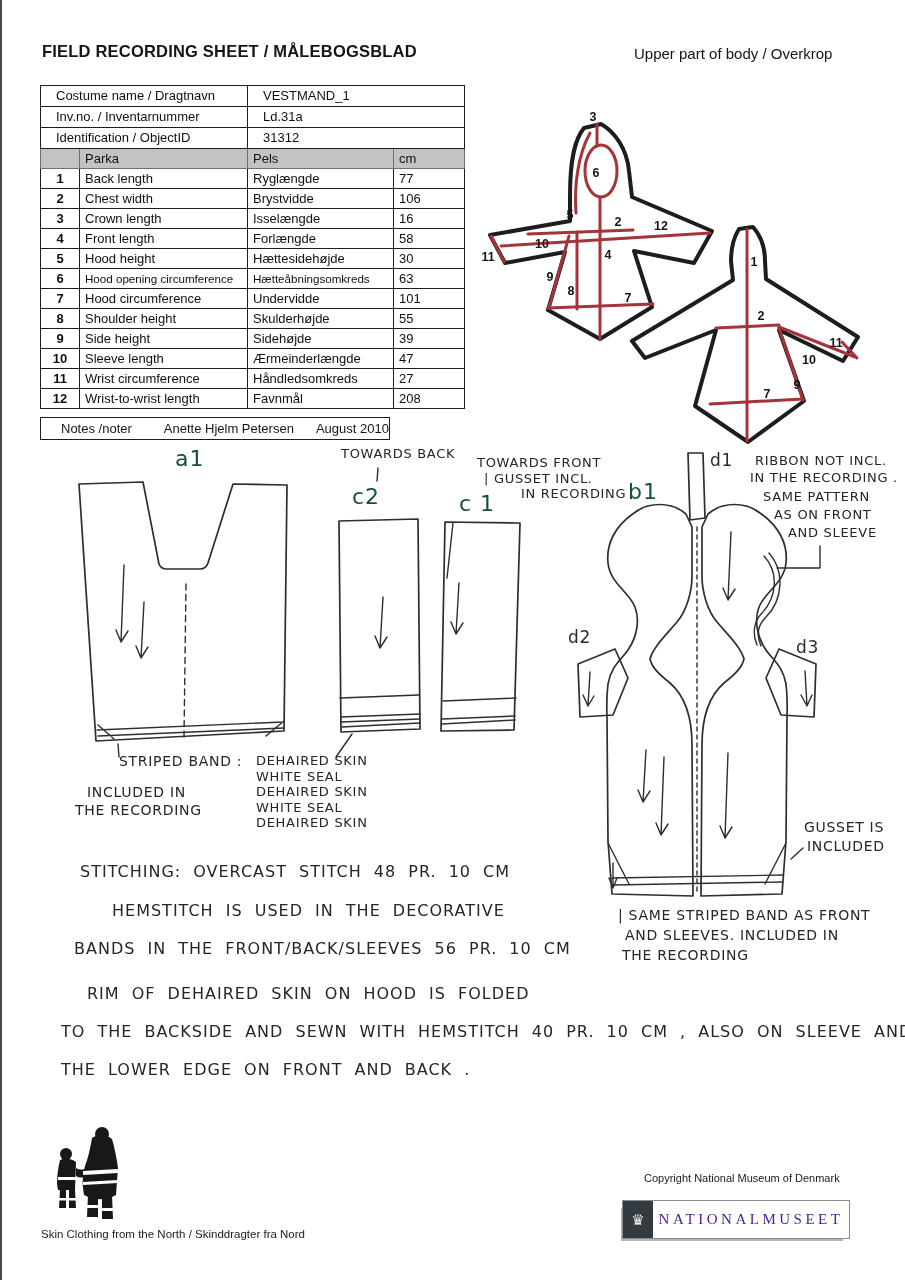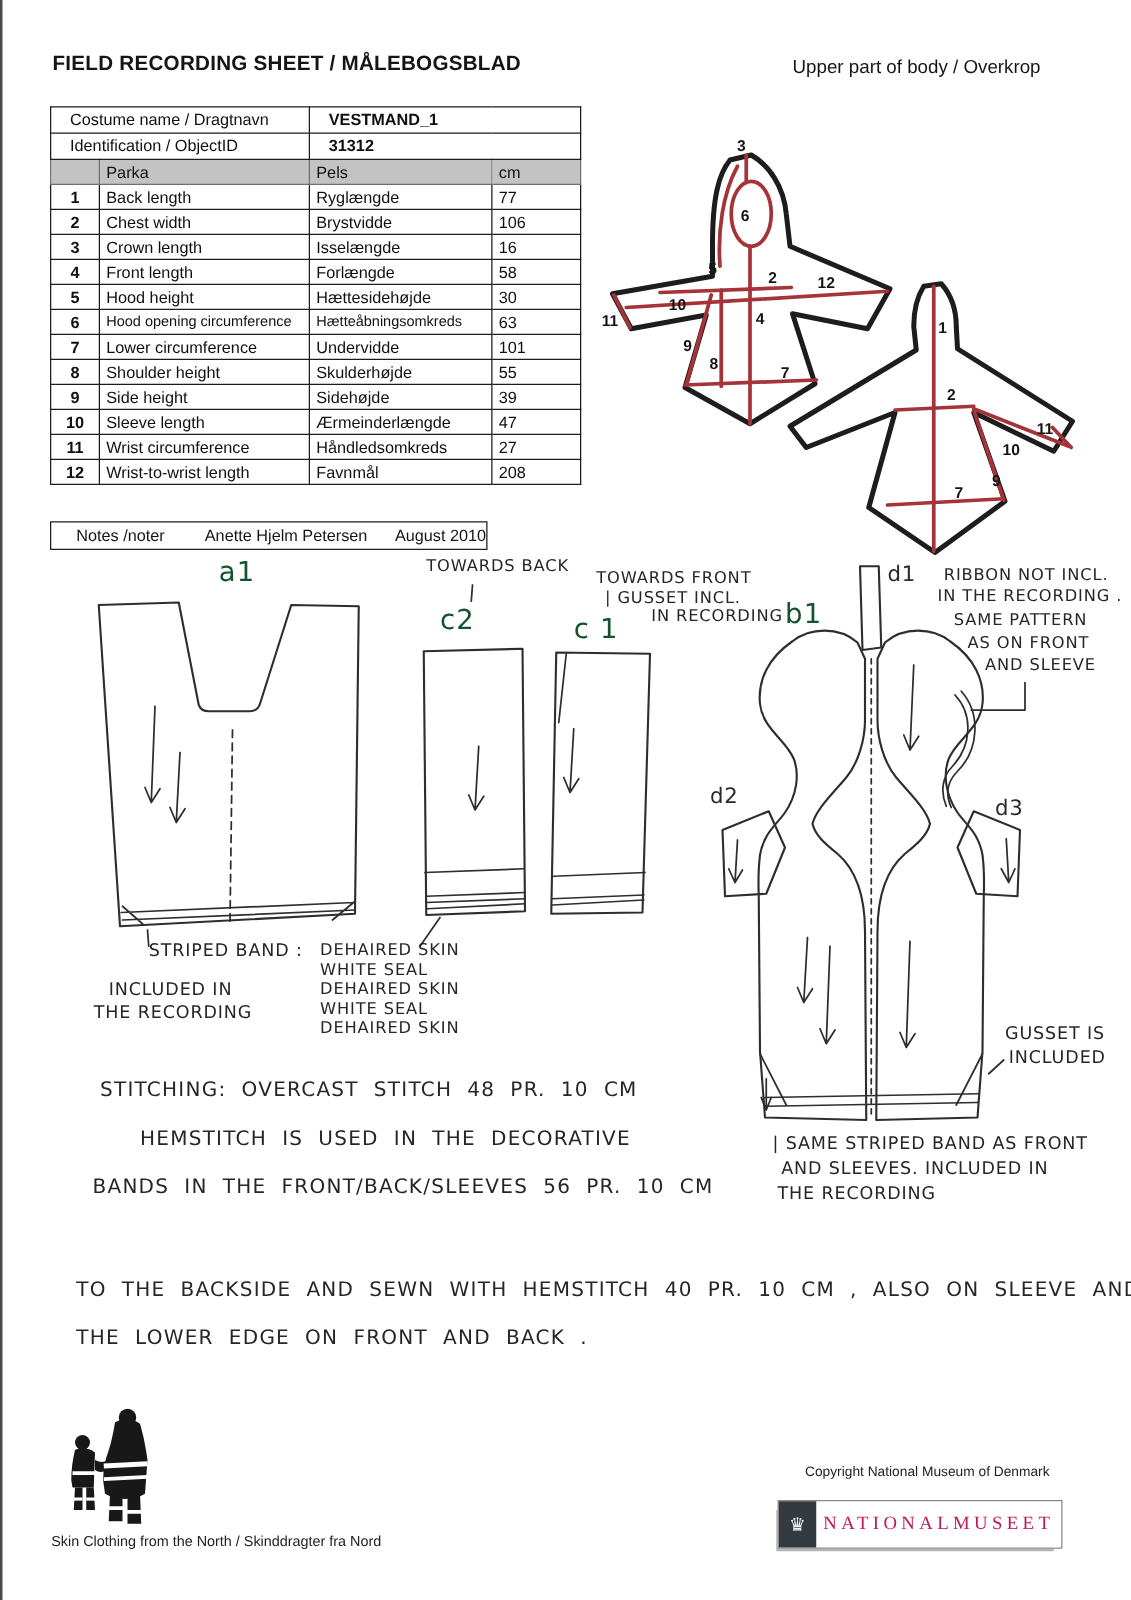--- a/index.html
+++ b/index.html
@@ -10,21 +10,21 @@
   .subtitle{position:absolute;left:634px;top:45px;font-size:15px;}
   
   table.sheet{position:absolute;left:40px;top:85px;border-collapse:collapse;table-layout:fixed;
               font-size:13px;color:#101010;}
   table.sheet td{border:1px solid #1c1c1c;padding:0 5px;height:19px;line-height:1.02;overflow:hidden;white-space:nowrap;}
   tr.inforow td{height:20px;padding-left:15px;}
   td.c-num{width:28px;text-align:center;font-weight:bold;}
   td.c-en{width:157px;}
   td.c-da{width:135px;}
   td.c-cm{width:60px;text-align:left;}
-  td.bold{font-weight:bold;}
+  td.bold{font-weight:normal;}
   tr.gray td{background:#c3c3c3;border-color:#6f6f6f;}
   td.sm{font-size:11.6px;}
   .notes-box{position:absolute;left:40px;top:417px;width:348px;height:21px;border:1.4px solid #1c1c1c;
              font-size:13px;display:flex;align-items:center;}
   .notes-box span{white-space:nowrap;}
   
   svg{position:absolute;}
   .outline{fill:none;stroke:#1d1d1d;stroke-width:4;stroke-linejoin:round;stroke-linecap:round;}
   .red{fill:none;stroke:#a4343a;stroke-width:3;stroke-linecap:round;}
   .dnum{font-family:"Liberation Sans",sans-serif;font-size:12.5px;font-weight:bold;fill:#141414;text-anchor:middle;}
@@ -41,36 +41,40 @@
   .piece-label{font-size:22px;letter-spacing:1px;color:#14532d;}
   .piece-label-sm{font-size:17px;color:#2a2a2a;}
   
   .caption{position:absolute;left:41px;top:1228px;font-size:11.5px;color:#222;}
   .copyright{position:absolute;left:644px;top:1172px;font-size:11px;color:#222;}
   .museum-box{position:absolute;left:622px;top:1200px;width:226px;height:37px;border:1.4px solid #8a8a8a;
               display:flex;align-items:stretch;background:#fff;box-shadow:-4px 5px 0 -3px #b5b5b5;}
   .crown-square{width:30px;background:#333a40;color:#f5f5f5;display:flex;align-items:center;
                 justify-content:center;font-size:15px;}
   .museum-name{flex:1;display:flex;align-items:center;justify-content:center;
-               font-family:"Liberation Serif",serif;font-size:15px;letter-spacing:3.5px;color:#be185d;}
+               font-family:"Liberation Serif",serif;font-size:15px;letter-spacing:3.5px;color:#4c1d95;}
 </style>
 </head>
 <body>
 
 <div class="page">
   <div class="scan-edge"></div>
 
   <div class="title">FIELD RECORDING SHEET / MÅLEBOGSBLAD</div>
   <div class="subtitle">Upper part of body / Overkrop</div>
 
   <table class="sheet">
     <tbody>
         <tr class="inforow">
           <td colspan="2">Costume name / Dragtnavn</td>
           <td colspan="2" class="bold">VESTMAND_1</td>
+        </tr>
+    <tr class="inforow">
+          <td colspan="2">Inv.no. / Inventarnummer</td>
+          <td colspan="2" class="bold">Ld.31a</td>
         </tr>
     <tr class="inforow">
           <td colspan="2">Identification / ObjectID</td>
           <td colspan="2" class="bold">31312</td>
         </tr>
     <tr class="gray">
       <td class="c-num"></td>
       <td class="c-en">Parka</td>
       <td class="c-da">Pels</td>
       <td class="c-cm">cm</td>
@@ -106,21 +110,21 @@
           <td class="c-cm">30</td>
         </tr>
     <tr>
           <td class="c-num">6</td>
           <td class="c-en sm">Hood opening circumference</td>
           <td class="c-da sm">Hætteåbningsomkreds</td>
           <td class="c-cm">63</td>
         </tr>
     <tr>
           <td class="c-num">7</td>
-          <td class="c-en">Lower circumference</td>
+          <td class="c-en">Hood circumference</td>
           <td class="c-da">Undervidde</td>
           <td class="c-cm">101</td>
         </tr>
     <tr>
           <td class="c-num">8</td>
           <td class="c-en">Shoulder height</td>
           <td class="c-da">Skulderhøjde</td>
           <td class="c-cm">55</td>
         </tr>
     <tr>
@@ -288,20 +292,21 @@
   <div class="hw hw-md" style="left:618px;top:907px">| SAME STRIPED BAND AS FRONT</div>
   <div class="hw hw-md" style="left:625px;top:927px">AND SLEEVES. INCLUDED IN</div>
   <div class="hw hw-md" style="left:622px;top:947px">THE RECORDING</div>
 
   <div class="hw hw-md" style="left:804px;top:819px">GUSSET IS</div>
   <div class="hw hw-md" style="left:807px;top:838px">INCLUDED</div>
 
   <div class="hw hw-big" style="left:80px;top:862px">STITCHING: OVERCAST STITCH 48 PR. 10 CM</div>
   <div class="hw hw-big" style="left:112px;top:901px">HEMSTITCH IS USED IN THE DECORATIVE</div>
   <div class="hw hw-big" style="left:74px;top:939px">BANDS IN THE FRONT/BACK/SLEEVES 56 PR. 10 CM</div>
+  <div class="hw hw-big" style="left:87px;top:984px">RIM OF DEHAIRED SKIN ON HOOD IS FOLDED</div>
   <div class="hw hw-big" style="left:61px;top:1022px">TO THE BACKSIDE AND SEWN WITH HEMSTITCH 40 PR. 10 CM , ALSO ON SLEEVE AND</div>
   <div class="hw hw-big" style="left:61px;top:1060px">THE LOWER EDGE ON FRONT AND BACK .</div>
 
   <svg style="left:50px;top:1124px" width="95" height="100" viewBox="0 0 95 100">
     <g fill="#181818">
       <circle cx="52" cy="10" r="7"></circle>
       <path d="M 42,14 C 40,26 38,34 35,42 C 33,50 32,58 33,64 L 34,71 C 44,77 58,76 66,71 L 68,44 C 66,30 64,22 62,15 C 56,10 48,10 42,14 Z"></path>
       <path d="M 38,71 L 37,93 L 48,93 L 48,73 Z"></path>
       <path d="M 52,73 L 52,95 L 63,95 L 62,71 Z"></path>
       <circle cx="16" cy="30" r="6"></circle>

